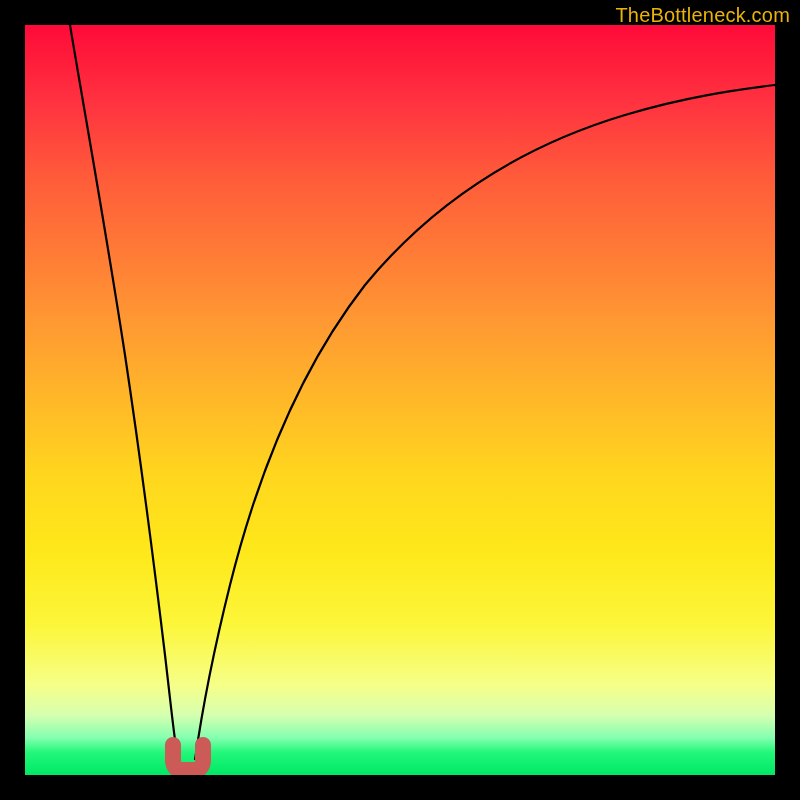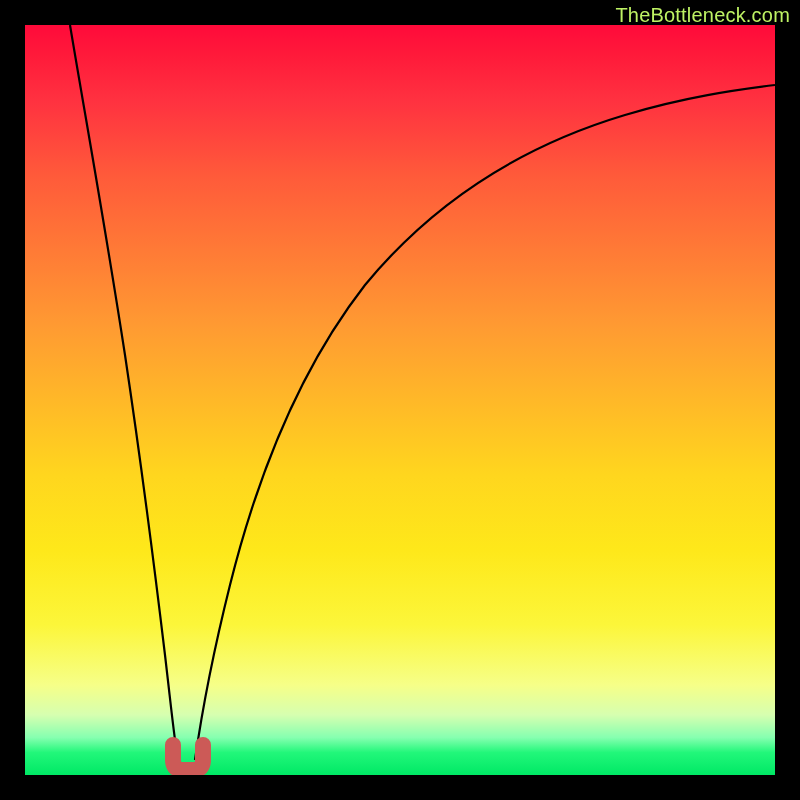--- a/index.html
+++ b/index.html
@@ -47,21 +47,21 @@
     );
   }
   .curve-svg {
     position: absolute;
     inset: 0;
   }
   .watermark {
     position: absolute;
     top: 4px;
     right: 10px;
-    color: #bef264;
+    color: #eab308;
     font-size: 20px;
     letter-spacing: 0.2px;
     user-select: none;
   }
 </style>
 </head>
 <body>
 
 <div class="frame">
 

